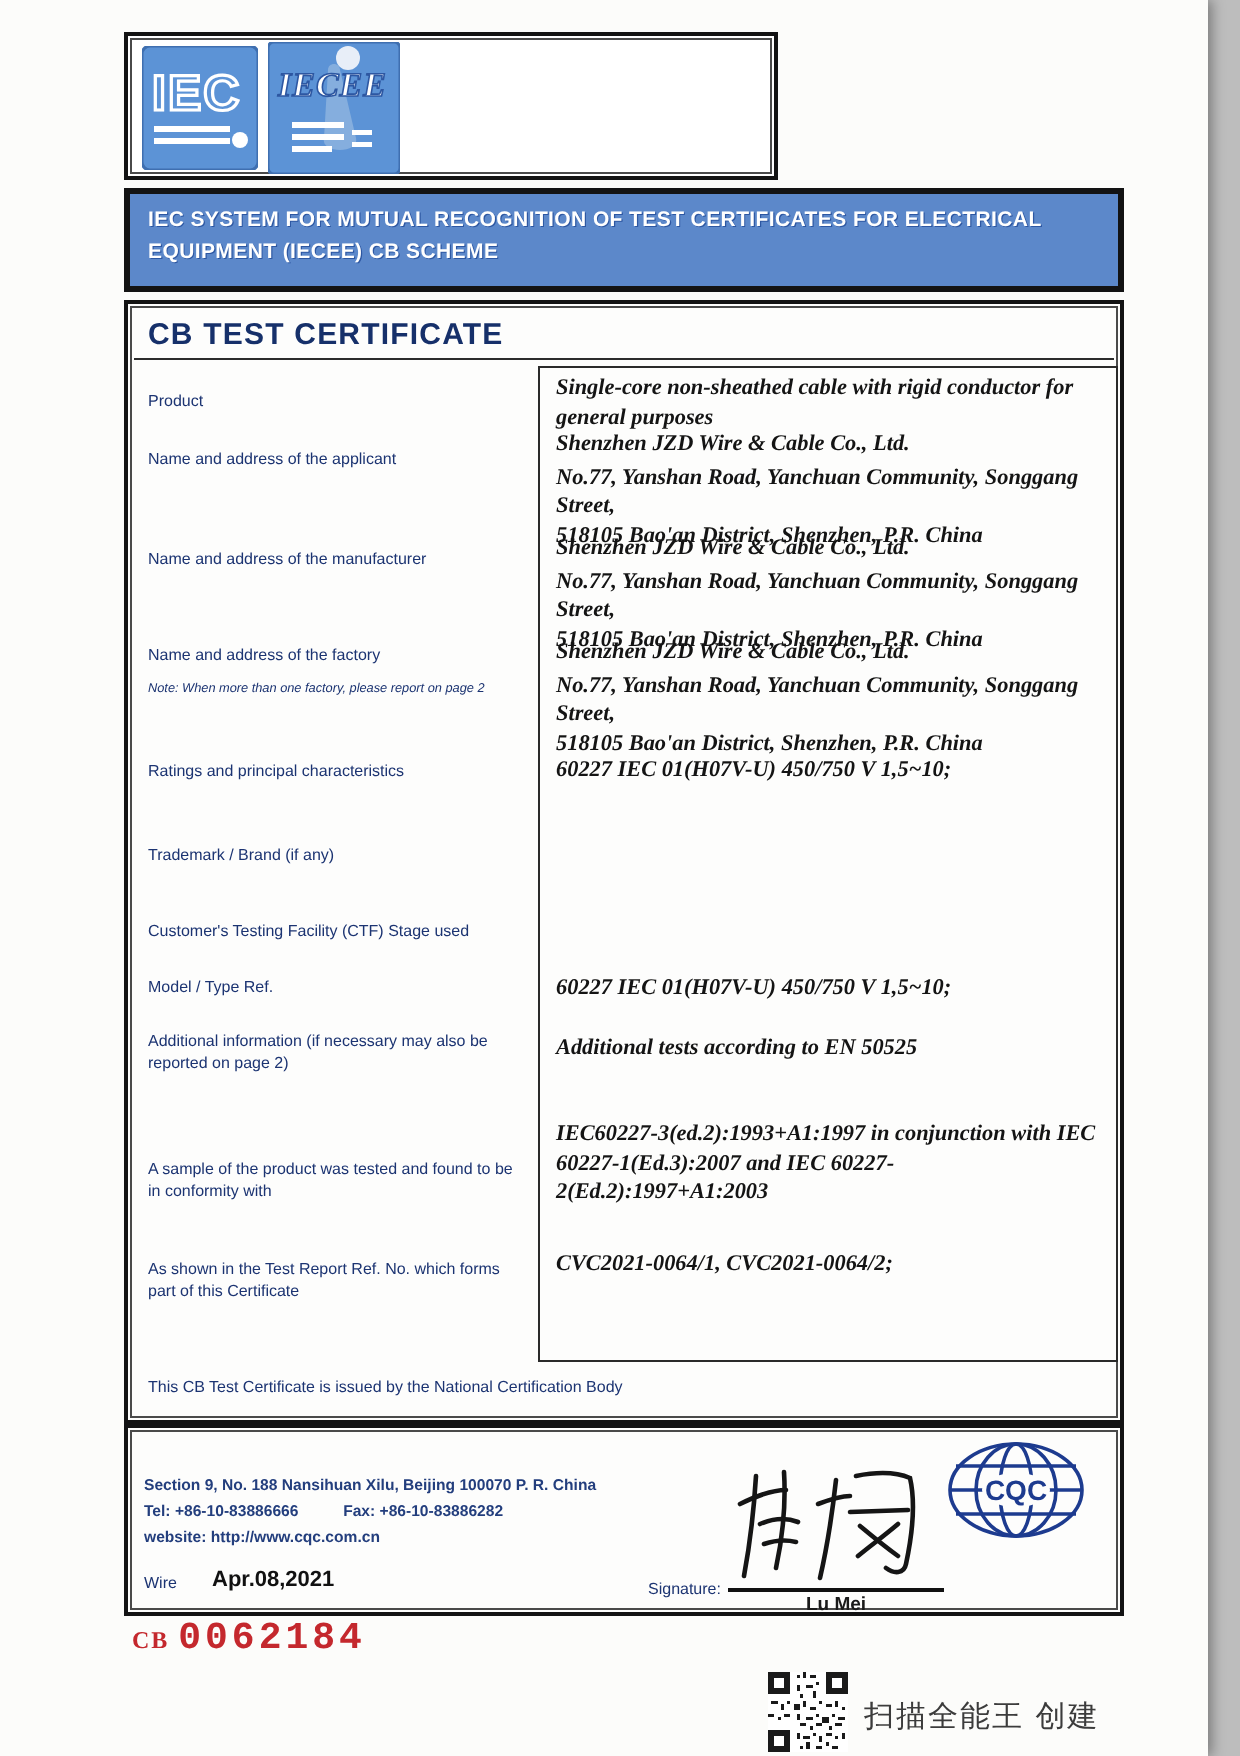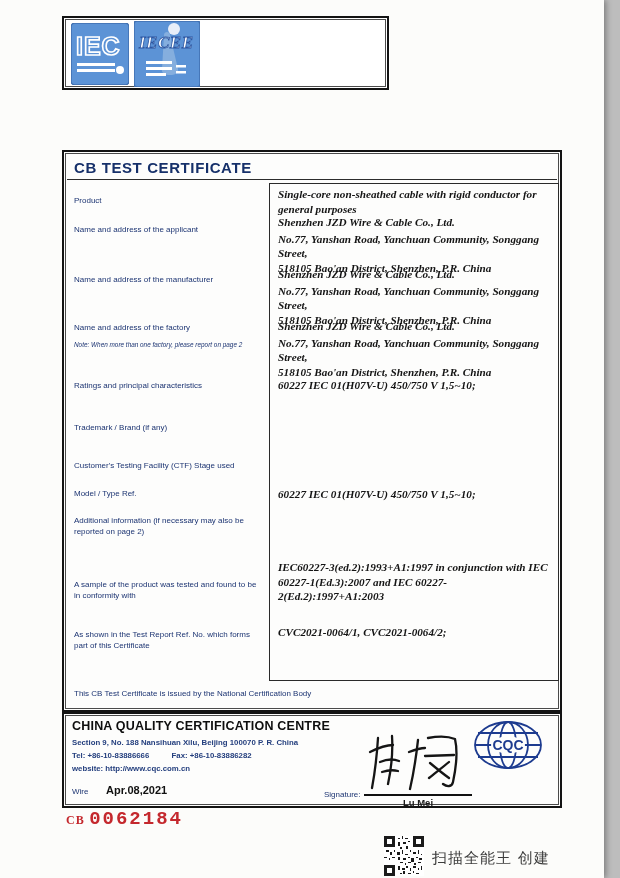--- a/index.html
+++ b/index.html
@@ -88,20 +88,21 @@
         <rect x="12" y="40" width="26" height="3" fill="#fff"></rect>
         <rect x="12" y="46" width="26" height="3" fill="#fff"></rect>
         <rect x="12" y="52" width="20" height="3" fill="#fff"></rect>
         <rect x="42" y="44" width="10" height="2.5" fill="#fff"></rect>
         <rect x="42" y="50" width="10" height="2.5" fill="#fff"></rect>
       </svg>
     </div>
   </div>
 
 
+  <div class="banner">IEC SYSTEM FOR MUTUAL RECOGNITION OF TEST CERTIFICATES FOR ELECTRICAL EQUIPMENT (IECEE) CB SCHEME</div>
 
   <div class="dbl mainbox">
     <div class="cb-title">CB TEST CERTIFICATE</div>
     <div class="title-rule"></div>
 
     <div class="lbl" style="top:44px">Product</div>
     <div class="lbl" style="top:73px">Name and address of the applicant</div>
     <div class="lbl" style="top:123px">Name and address of the manufacturer</div>
     <div class="lbl" style="top:171px">Name and address of the factory</div>
     <div class="lbl-note" style="top:189px">Note: When more than one factory, please report on page 2</div>
@@ -125,29 +126,29 @@
         <div>No.77, Yanshan Road, Yanchuan Community, Songgang Street,</div>
         <div>518105 Bao'an District, Shenzhen, P.R. China</div>
       </div>
       <div class="val" style="top:135px">
         <div class="co">Shenzhen JZD Wire &amp; Cable Co., Ltd.</div>
         <div>No.77, Yanshan Road, Yanchuan Community, Songgang Street,</div>
         <div>518105 Bao'an District, Shenzhen, P.R. China</div>
       </div>
       <div class="val" style="top:194px">60227 IEC 01(H07V-U) 450/750 V 1,5~10;</div>
       <div class="val" style="top:303px">60227 IEC 01(H07V-U) 450/750 V 1,5~10;</div>
+      <div class="val" style="top:333px">Additional tests according to EN 50525</div>
       <div class="val" style="top:376px">IEC60227-3(ed.2):1993+A1:1997 in conjunction with IEC 60227-1(Ed.3):2007 and IEC 60227-2(Ed.2):1997+A1:2003</div>
       <div class="val" style="top:441px">CVC2021-0064/1, CVC2021-0064/2;</div>
     </div>
 
     <div class="issued">This CB Test Certificate is issued by the National Certification Body</div>
   </div>
 
   <div class="dbl botbox">
-    <div class="cqcc-name">CHINA QUALITY CERTIFICATION CENTRE</div>
     <div class="cqcc-line" style="top:24px">Section 9, No. 188 Nansihuan Xilu, Beijing 100070 P. R. China</div>
     <div class="cqcc-line" style="top:37px">
       <span>Tel: +86-10-83886666</span>
       <span style="display:inline-block;width:18px"></span>
       <span>Fax: +86-10-83886282</span>
     </div>
     <div class="cqcc-line" style="top:50px">website: http://www.cqc.com.cn</div>
 
     <div class="date-lbl">Wire</div>
     <div class="date-val">Apr.08,2021</div>

